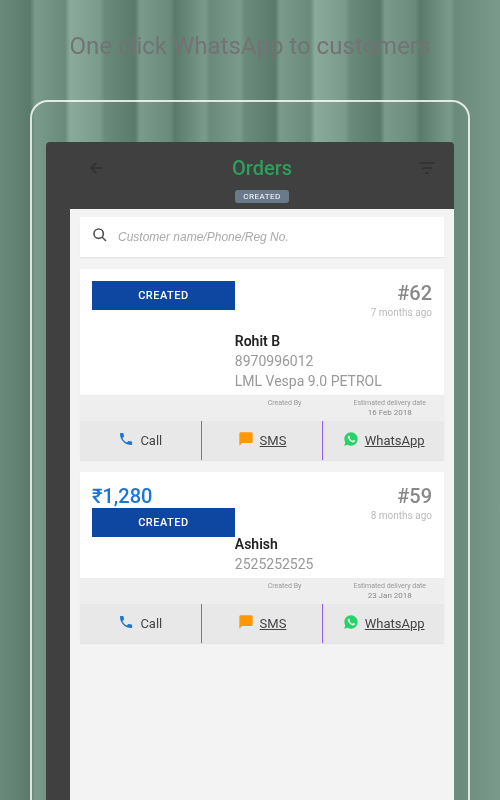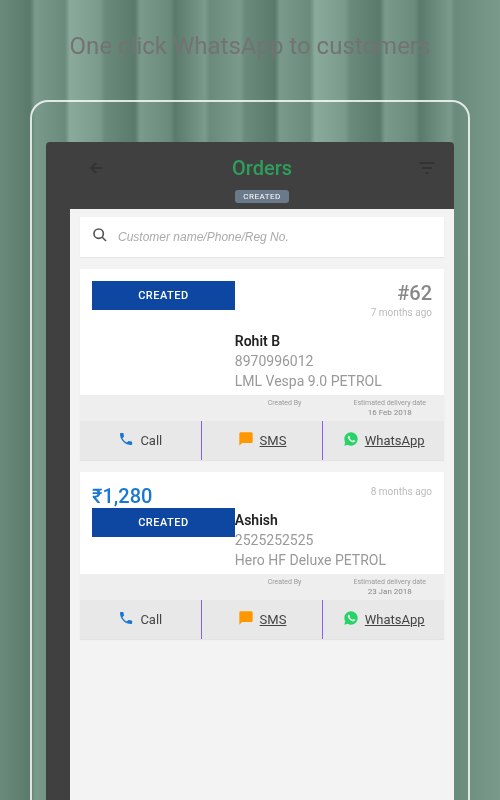--- a/index.html
+++ b/index.html
@@ -274,24 +274,26 @@
         </div>
       </div>
 
       <div class="card">
         <div class="card-top">
           <div class="col-left">
             <div class="amount">₹1,280</div>
             <div class="badge-status">CREATED</div>
           </div>
           <div class="col-right">
+            <div class="order-id-row">
+              <div class="order-id">#59</div>
+            </div>
             <div class="order-ago">8 months ago</div>
             <div class="cust-name">Ashish</div>
             <div class="cust-sub">2525252525</div>
-            <div class="cust-sub">Hero HF Deluxe PETROL</div>
           </div>
         </div>
         <div class="meta-row">
           <div class="meta-col">
             <div class="meta-label">Created By</div>
             <div class="meta-val"></div>
           </div>
           <div class="meta-col">
             <div class="meta-label">Estimated delivery date</div>
             <div class="meta-val">23 Jan 2018</div>

